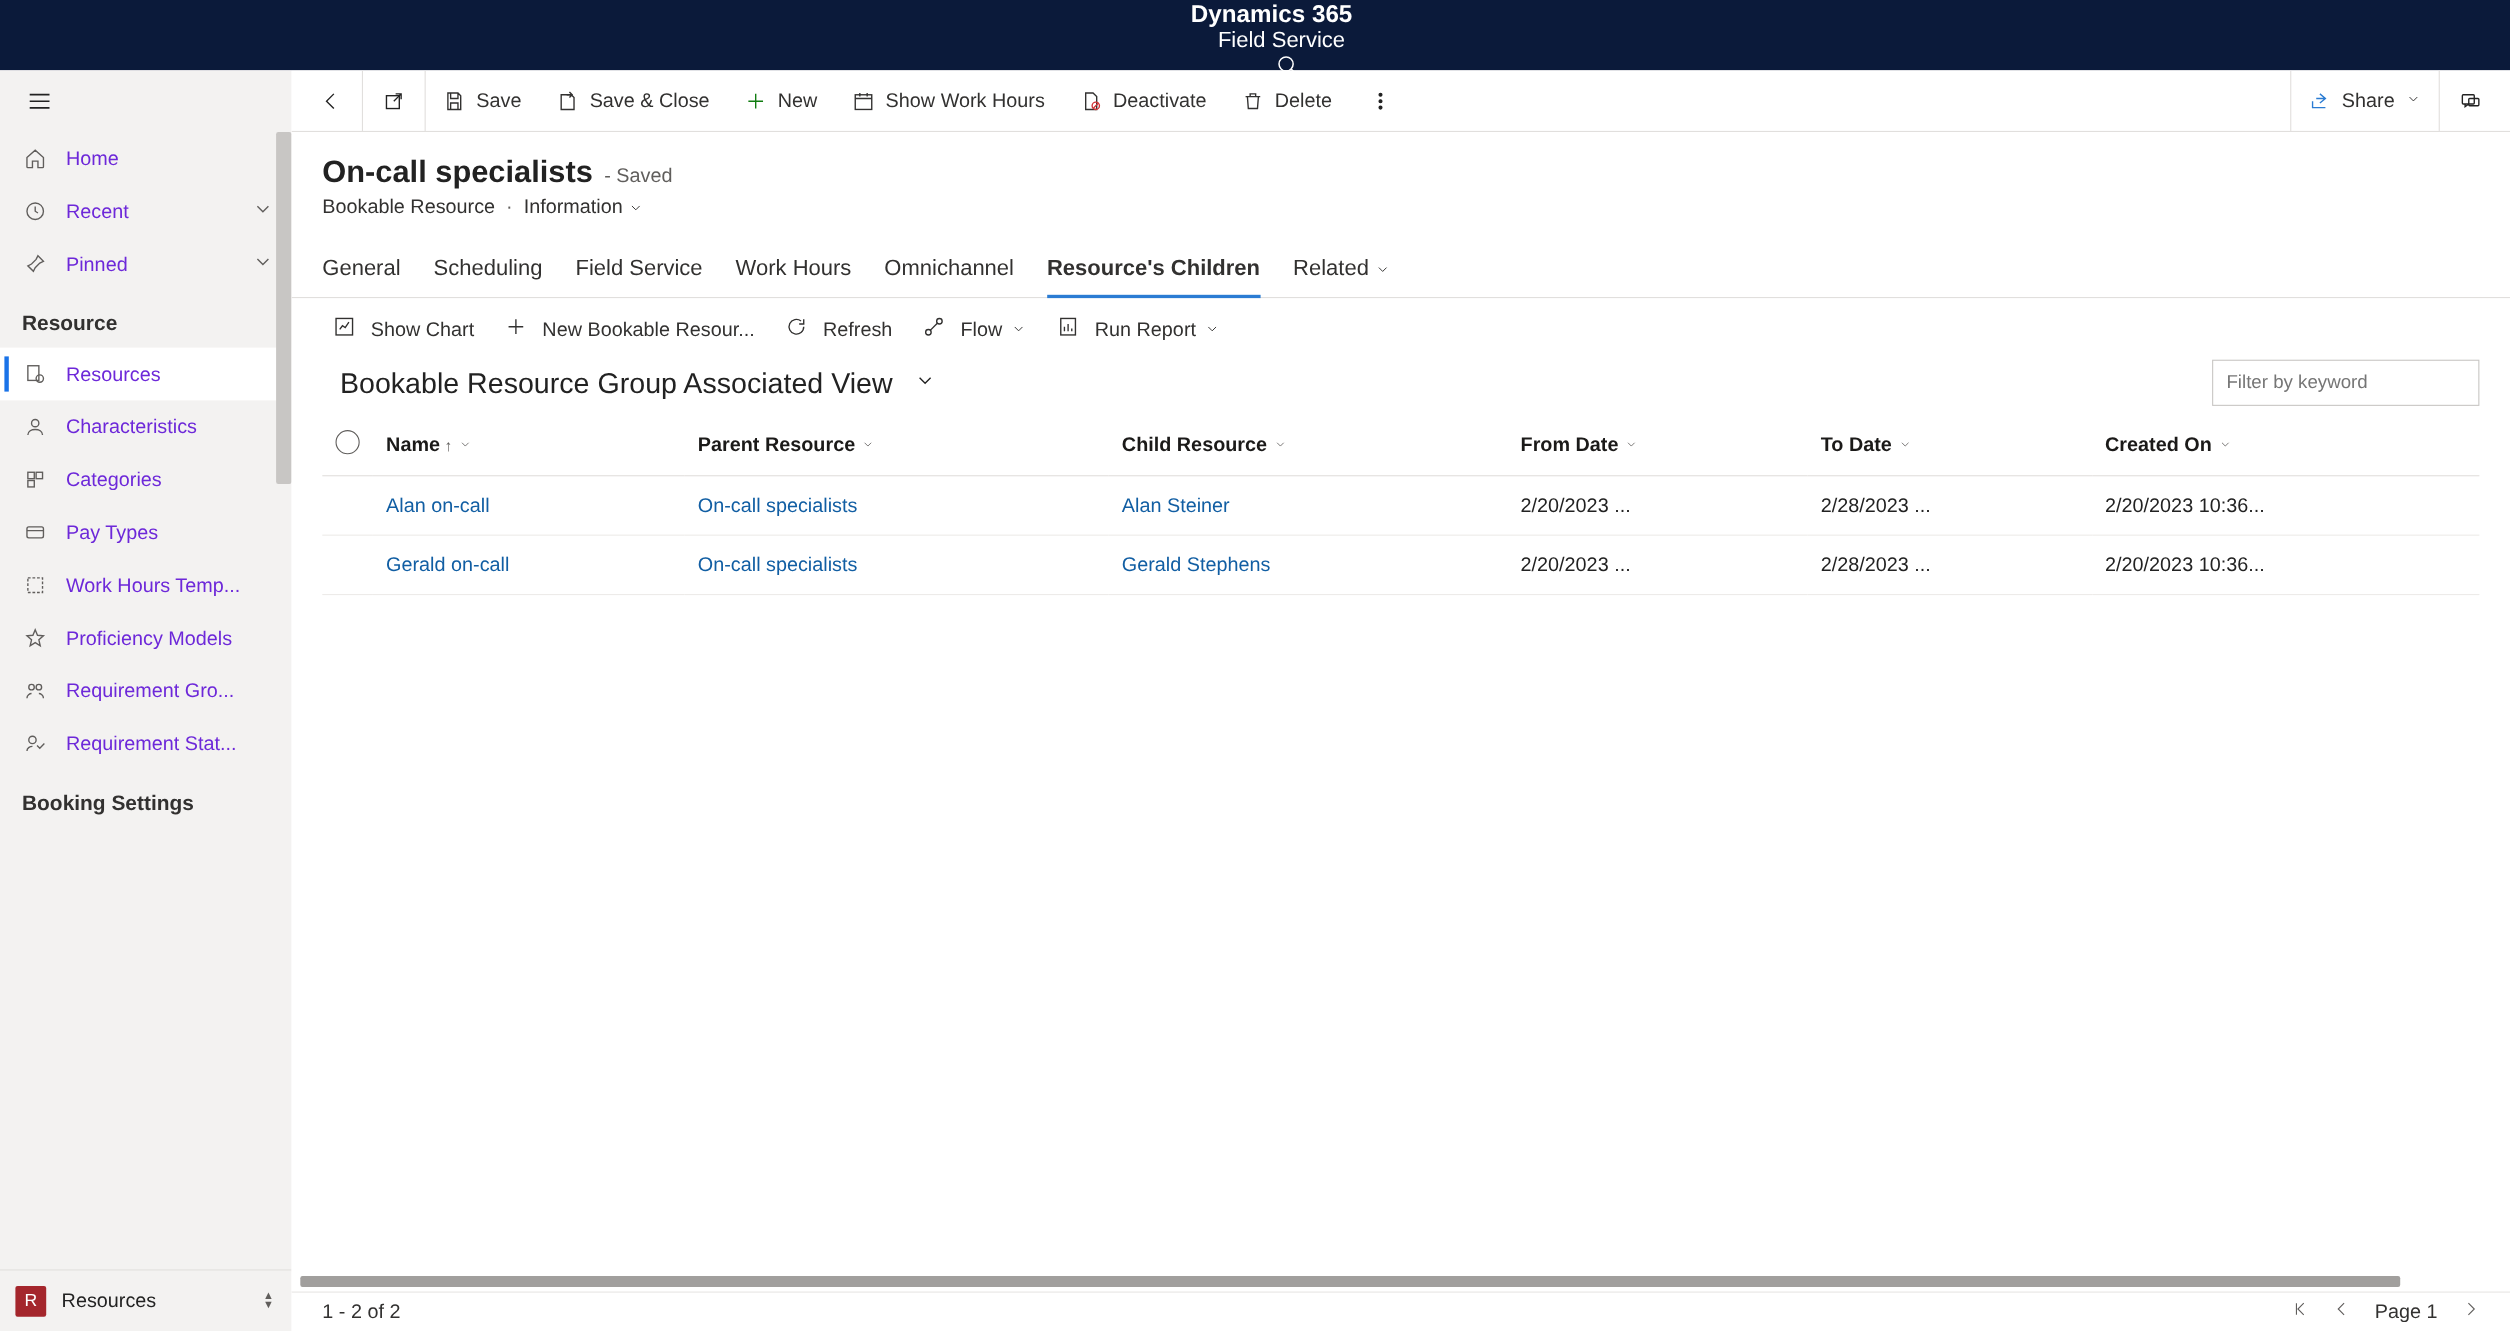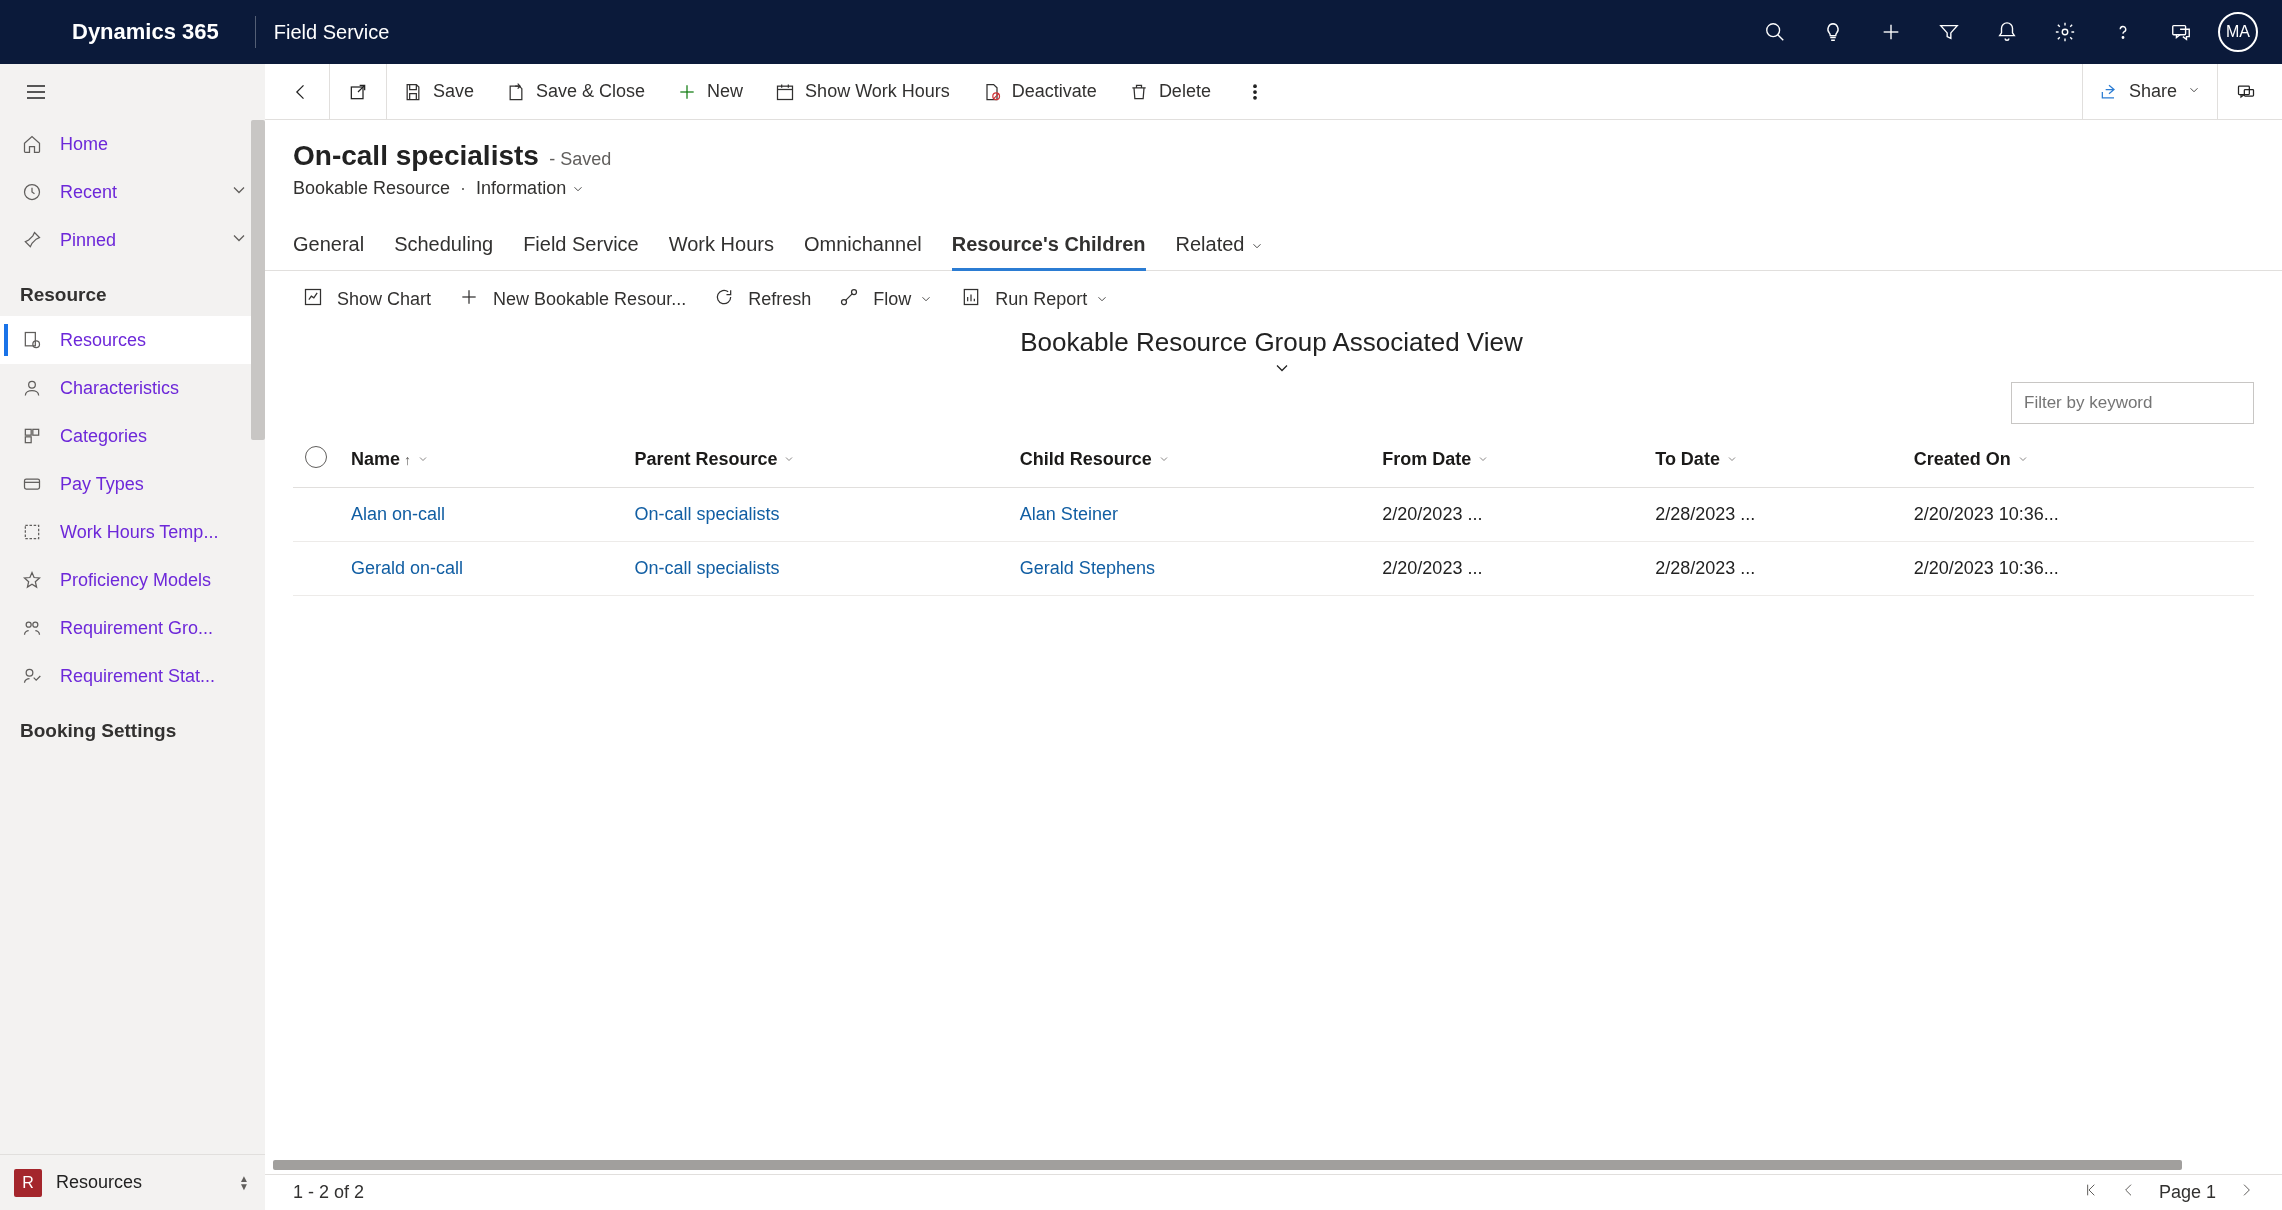--- a/index.html
+++ b/index.html
@@ -1,20 +1,20 @@
 <!DOCTYPE html>
 <html><head>
 <meta charset="utf-8">
 <style>
 * { box-sizing: border-box; margin: 0; padding: 0; font-family: "Segoe UI", Arial, sans-serif; }
 html, body { height: 100%; background: #fff; color: #222; }
 body { display: flex; flex-direction: column; overflow: hidden; }
 
 
-.topbar { background: #0b1a3a; color: #fff; height: 64px; display: flex; align-items: center; padding: 0 24px 0 72px; }
+.topbar { background: #0b1a3a; color: #fff; height: 64px; display: flex; align-items: center; padding: 0 24px 0 72px; flex-direction: column; }
 .topbar .brand { font-size: 22px; font-weight: 600; margin-right: 18px; }
 .topbar .divider-v { width: 1px; height: 32px; background: rgba(255,255,255,0.3); margin: 0 18px; }
 .topbar .app { font-size: 20px; font-weight: 400; }
 .topbar .spacer { flex: 1; }
 .topbar .icon-btn { width: 46px; height: 46px; display: flex; align-items: center; justify-content: center; cursor: pointer; color: #fff; margin-left: 12px; }
 .topbar .avatar { width: 40px; height: 40px; border: 2px solid #fff; border-radius: 50%; display: flex; align-items: center; justify-content: center; font-size: 16px; margin-left: 14px; }
 
 
 .main { flex: 1; display: flex; overflow: hidden; background: #faf9f8; }
 
@@ -57,21 +57,21 @@
 .tab.active { font-weight: 600; }
 .tab.active::after { content: ""; position: absolute; left: 0; right: 0; bottom: -1px; height: 3px; background: #2b7cd3; }
 
 
 .subcmd { height: 56px; display: flex; align-items: center; padding: 0 28px 0 28px; border-bottom: 0; }
 .subcmd .scbtn { display: flex; align-items: center; padding: 0 18px 0 10px; height: 56px; cursor: pointer; font-size: 18px; color: #323130; }
 .subcmd .scbtn .ci { margin-right: 14px; }
 .subcmd .overflow { width: 24px; display: flex; justify-content: center; }
 
 
-.viewrow { display: flex; align-items: center; padding: 0 28px 12px 44px; flex-direction: column; }
+.viewrow { display: flex; align-items: center; padding: 0 28px 12px 44px; }
 .viewrow .vname { font-size: 26px; font-weight: 400; margin-right: 20px; }
 .viewrow .filterbox { margin-left: auto; }
 .viewrow .filterbox input { width: 243px; height: 42px; border: 1px solid #c8c6c4; padding: 0 12px; font-size: 17px; outline: none; }
 
 
 .grid { flex: 1; overflow: auto; padding: 0 28px; }
 table { width: 100%; border-collapse: collapse; font-size: 18px;}
 thead th { text-align: left; font-weight: 600; border-bottom: 1px solid #e1dfdd; padding: 10px 12px 14px 12px; color: #1b1a19; white-space: nowrap; }
 thead th .sort { font-size: 14px; margin-left: 4px; color: #605e5c; }
 thead th .dd { display: inline-flex; font-size: 12px; margin-left: 6px; color: #605e5c; }

